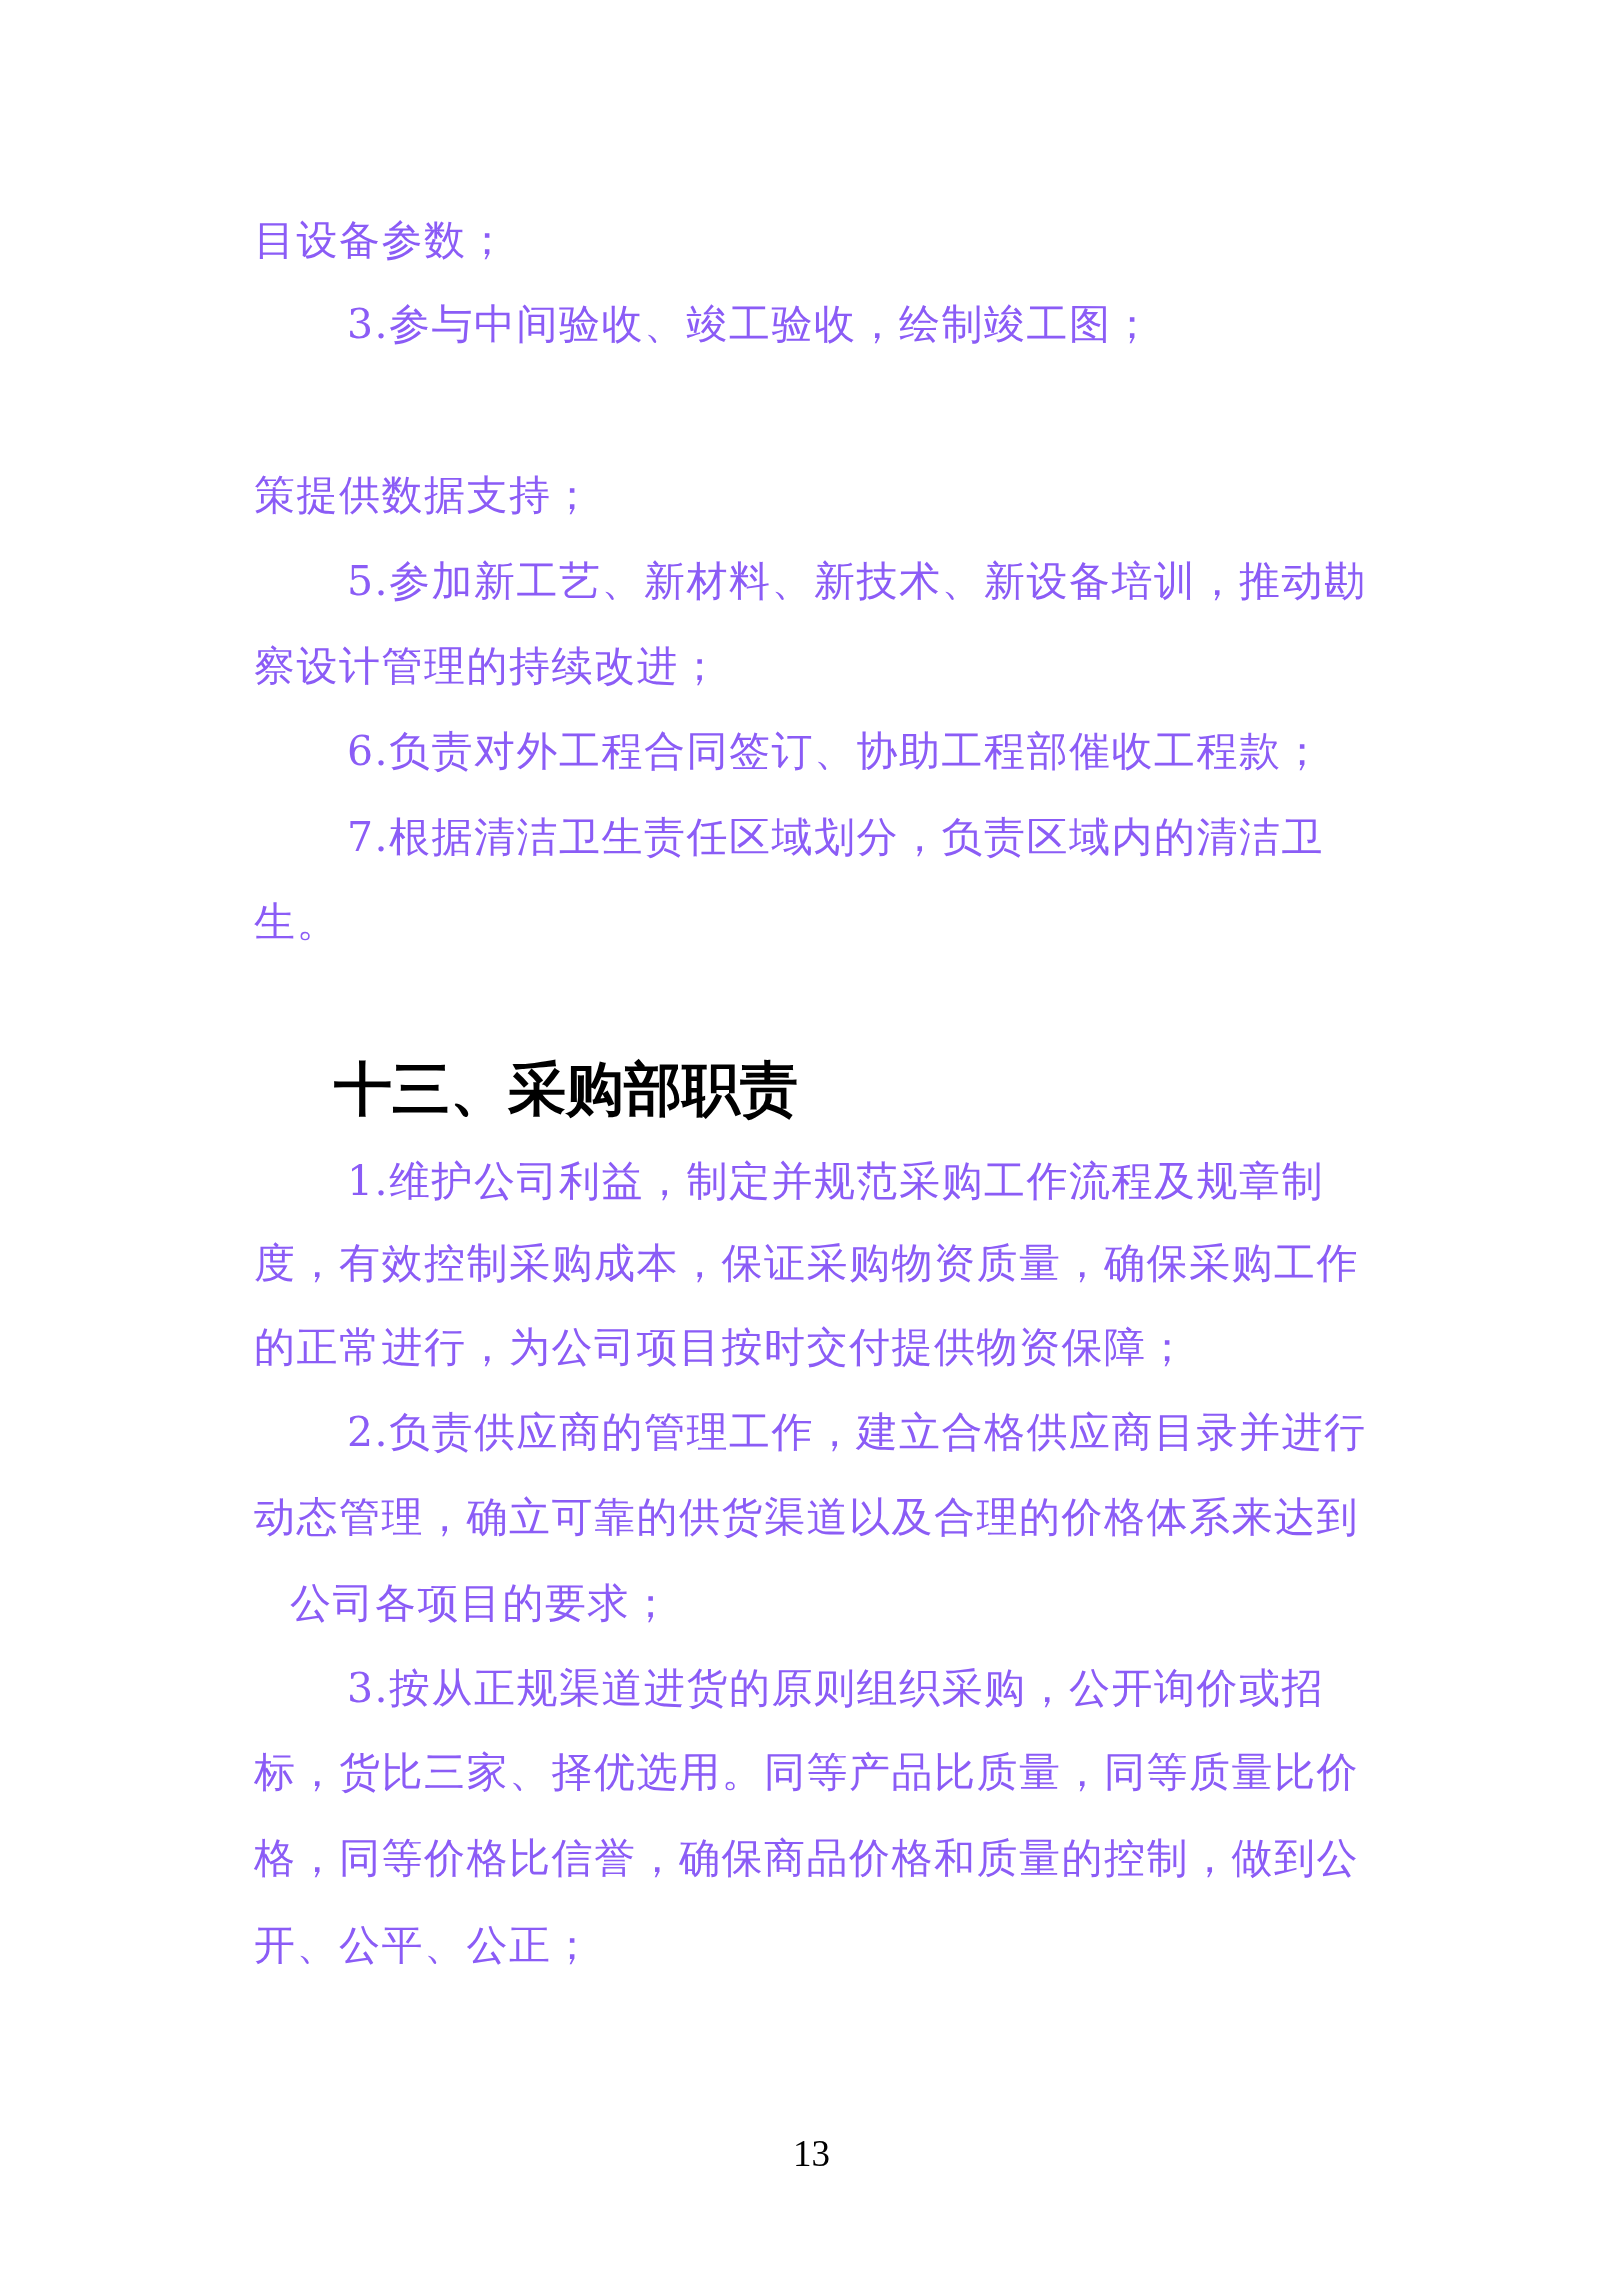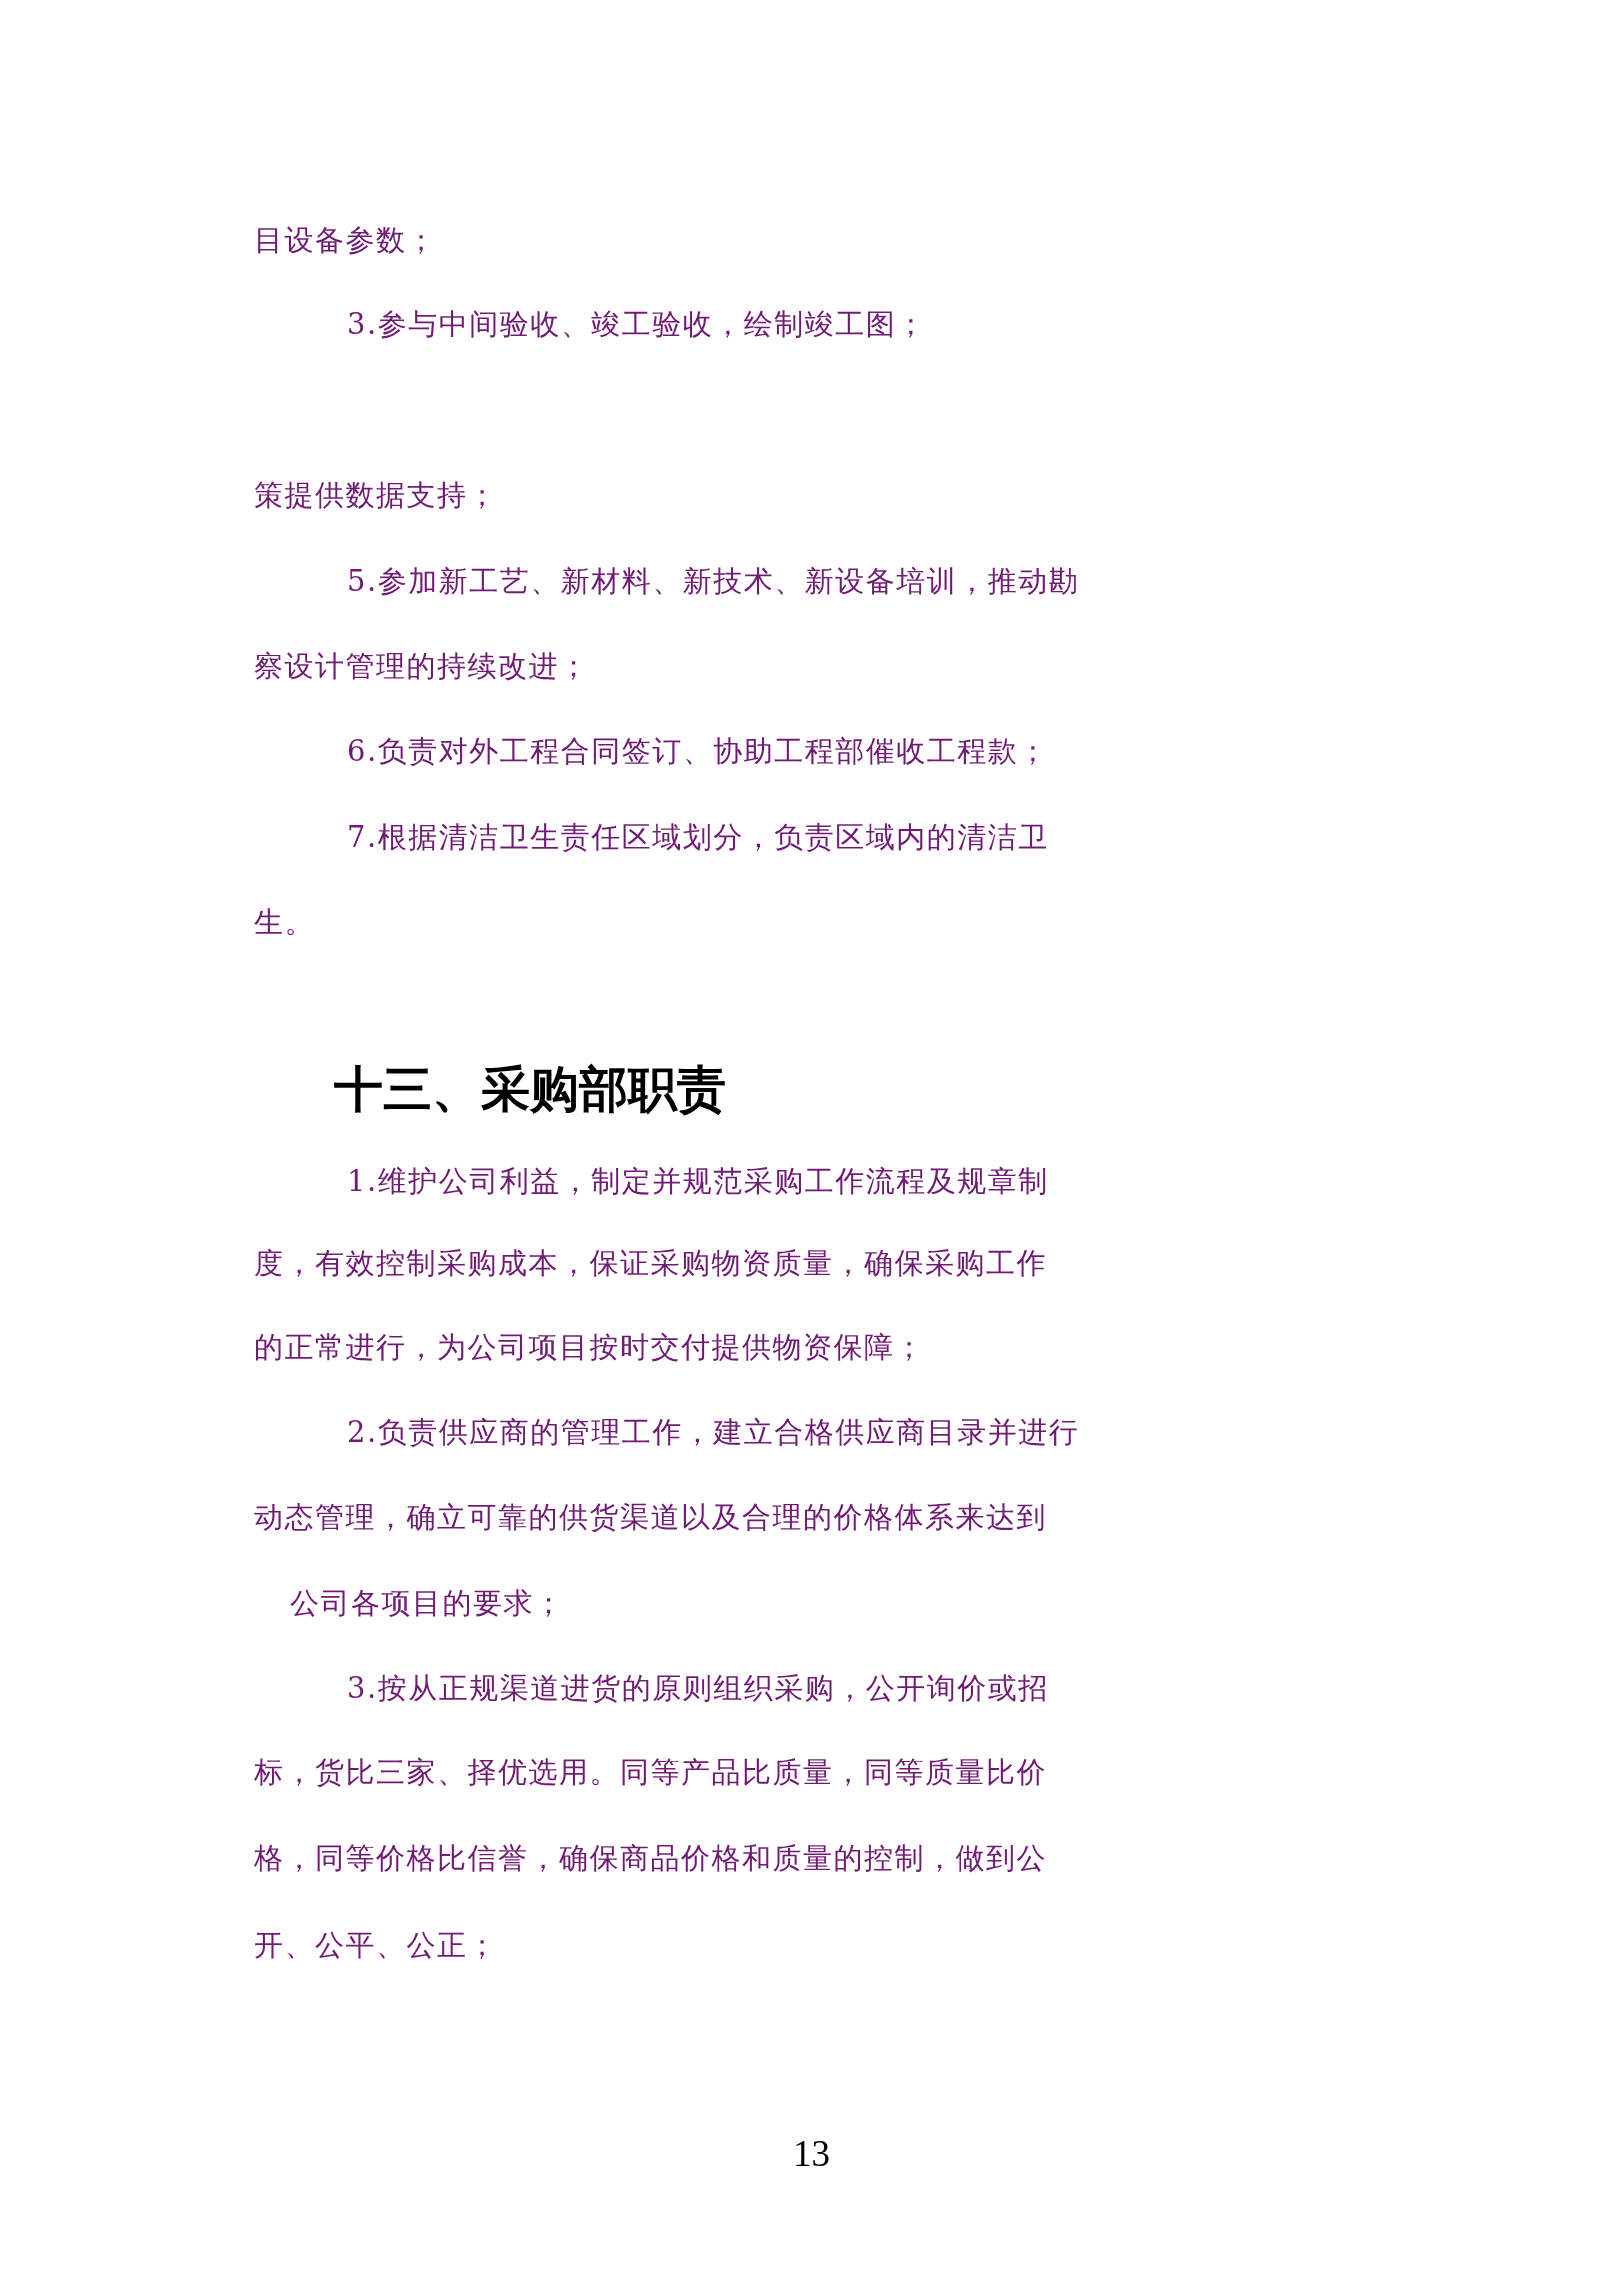--- a/index.html
+++ b/index.html
@@ -20,33 +20,33 @@
     height: 2295px;
     background: #ffffff;
   }
   .line {
     position: absolute;
     left: 254px;
     width: 1125px;
     height: 61px;
     line-height: 61px;
     font-family: "DejaVu Serif", "Liberation Serif", serif;
-    font-size: 29px;
+    font-size: 41px;
     letter-spacing: 1.5px;
-    color: #701a75;
+    color: #8b5cf6;
     white-space: nowrap;
   }
   .line.first { left: 335px; margin-left: 12px; }
   .heading {
     position: absolute;
     left: 334px;
     height: 61px;
     line-height: 61px;
     font-family: "DejaVu Sans", "Liberation Sans", sans-serif;
-    font-size: 49px;
+    font-size: 58px;
     font-weight: bold;
     letter-spacing: 0px;
     color: #000000;
     white-space: nowrap;
   }
   .page-number {
     position: absolute;
     left: 0;
     width: 1623px;
     top: 2131px;

